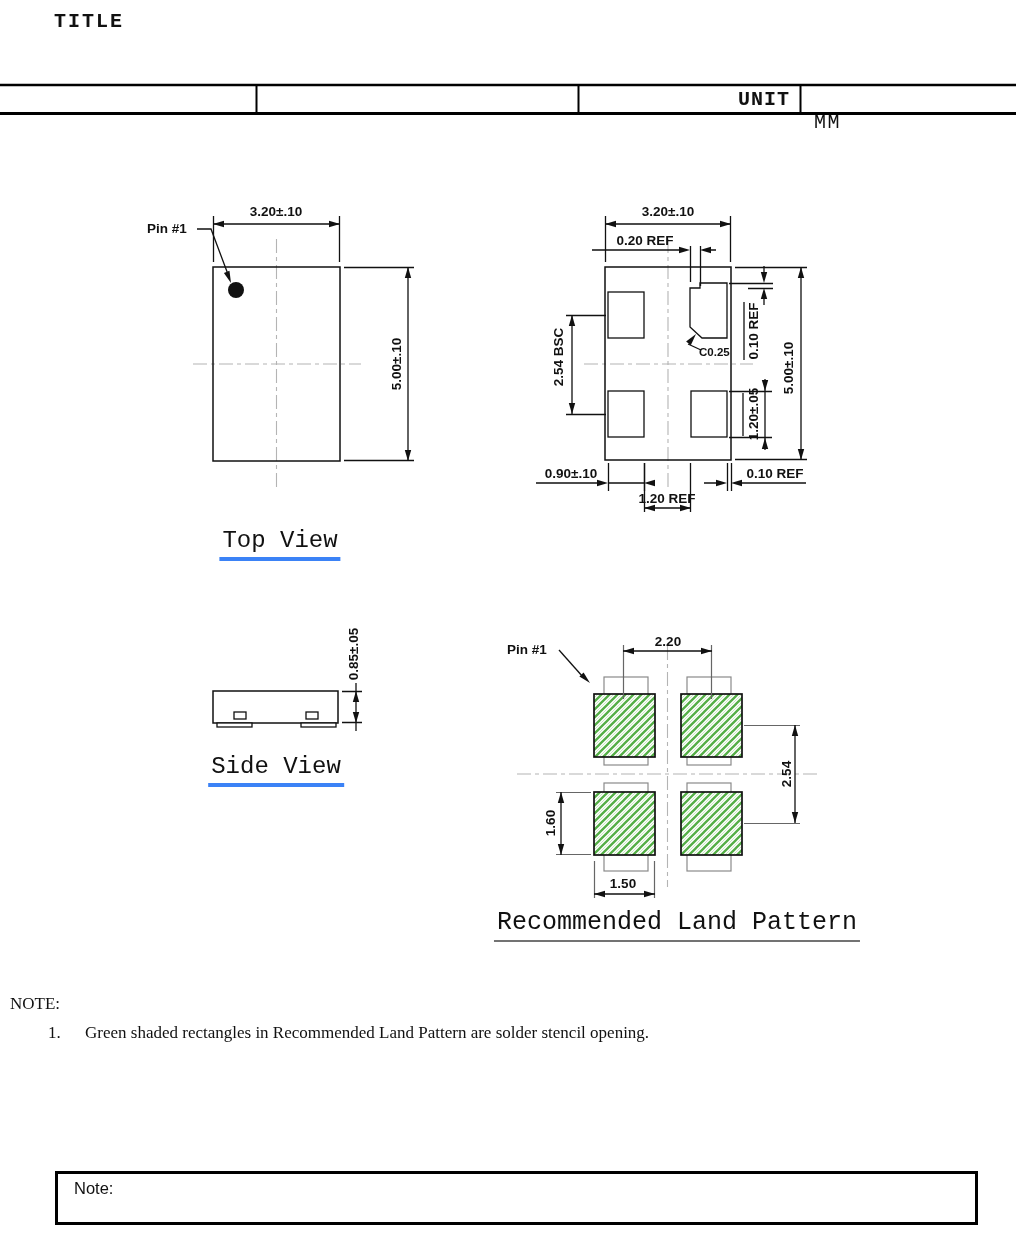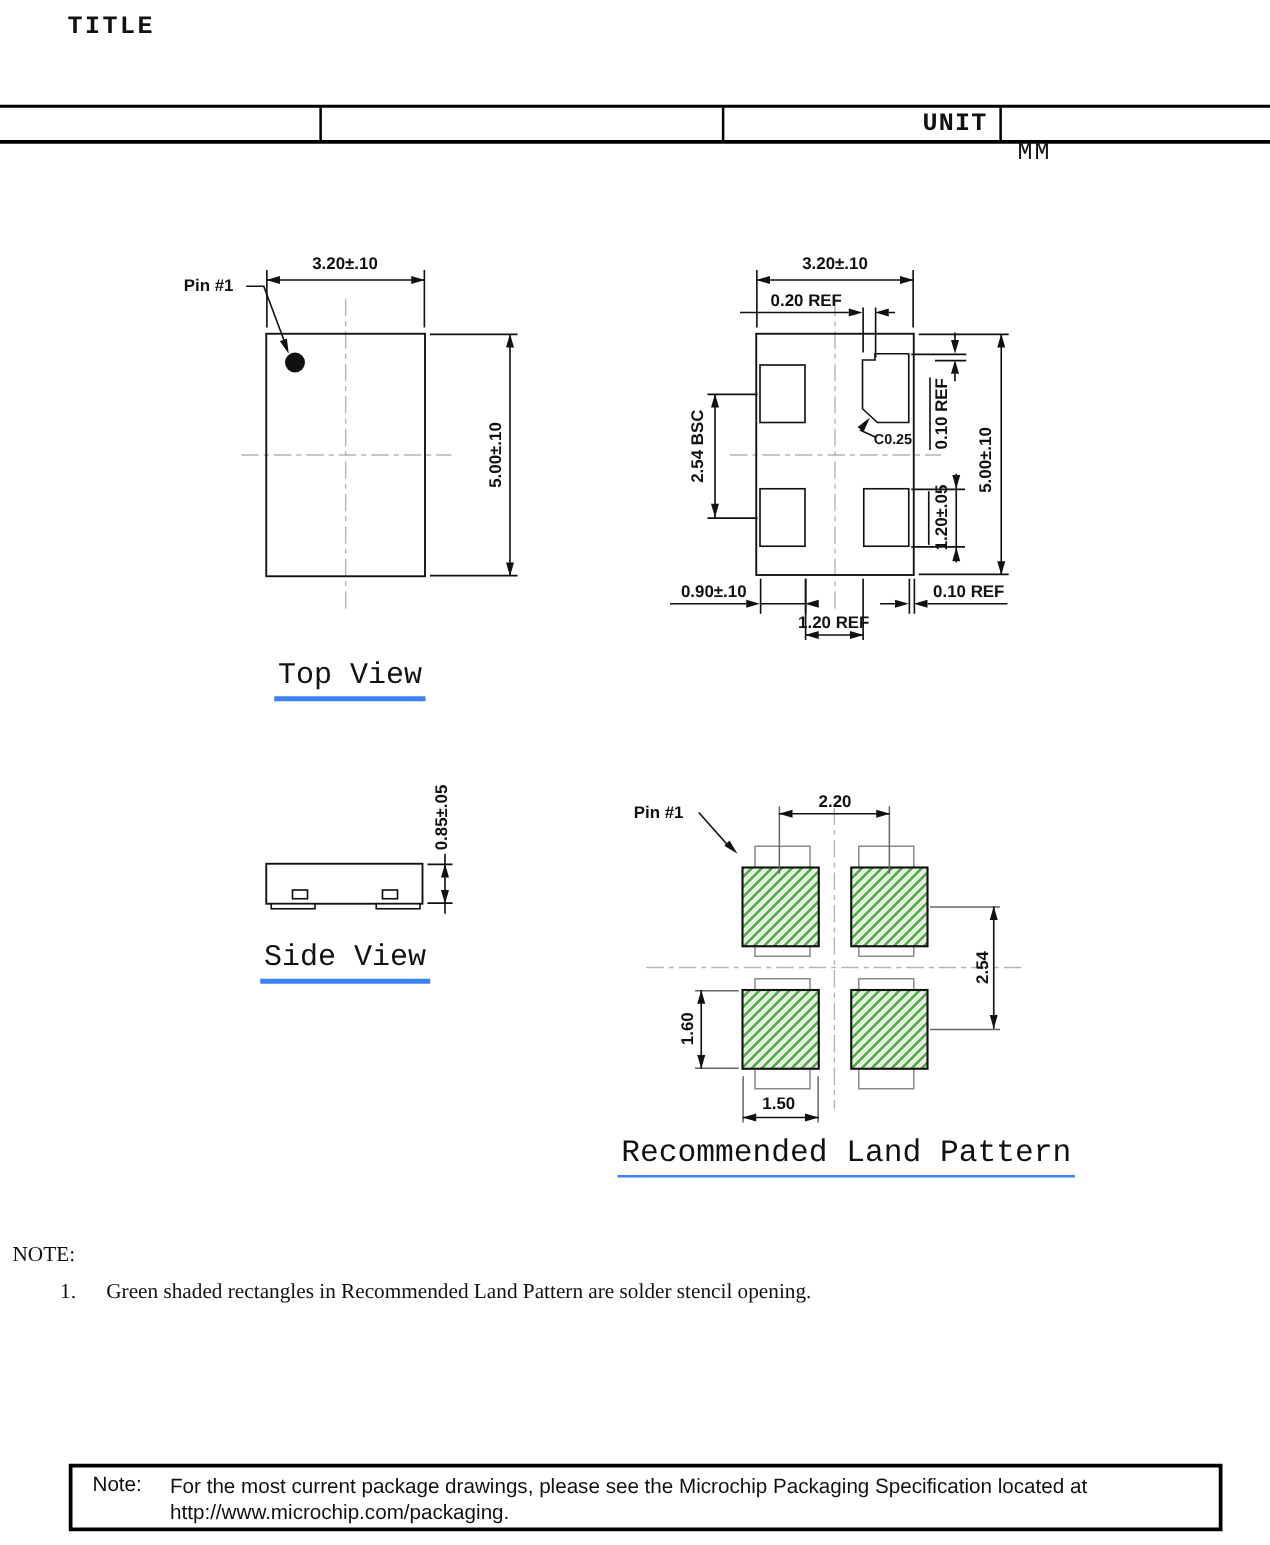--- a/index.html
+++ b/index.html
@@ -17,21 +17,21 @@
   .tbl{stroke:#000;fill:none;}
 
   .t{position:absolute;white-space:nowrap;color:#111;}
   .dim{font:bold 13.5px "Liberation Sans",sans-serif;transform:translate(-50%,-50%);}
   .dimr{font:bold 13.5px "Liberation Sans",sans-serif;transform:translate(-50%,-50%) rotate(-90deg);}
   .pinlbl{font:bold 13.5px "Liberation Sans",sans-serif;}
   .cham{font:bold 11.5px "Liberation Sans",sans-serif;text-align:center;}
   .vlabel{font:24px "Liberation Mono",monospace;transform:translate(-50%,-50%);
           border-bottom:4px solid #3b82f6;padding:0 3px 3px 3px;}
   .vlabel-big{font:25px "Liberation Mono",monospace;transform:translate(-50%,-50%);
-          border-bottom:2px solid #3b82f6;padding:0 3px 3px 3px;}
+          border-bottom:2px solid #737373;padding:0 3px 3px 3px;}
   .title-label{font:bold 20px "Liberation Mono",monospace;letter-spacing:2px;margin-left:44px;}
   .subtitle{font:20px "Liberation Mono",monospace;letter-spacing:1px;}
   .cell-label{font:bold 20px "Liberation Mono",monospace;letter-spacing:1px;}
   .cell-val{font:20px "Liberation Mono",monospace;letter-spacing:1.5px;}
   .note-head{font:17px "Liberation Serif",serif;}
   .note-item{font:17px "Liberation Serif",serif;}
   .footer-box{position:absolute;left:55px;top:1171px;width:895px;height:43px;
               border:3px solid #000;display:flex;align-items:flex-start;
               padding:5px 6px 0 16px;font:16.5px "Liberation Sans",sans-serif;}
   .footer-label{width:62px;flex:none;}
@@ -199,19 +199,15 @@
   <div class="t dimr" style="left:550px;top:823px;">1.60</div>
   <div class="t dim" style="left:623px;top:883px;">1.50</div>
   <div class="t vlabel-big" style="left:677px;top:925px;">Recommended Land Pattern</div>
 
   <div class="t note-head" style="left:10px;top:994px;">NOTE:</div>
   <div class="t note-item" style="left:48px;top:1023px;">1.</div>
   <div class="t note-item" style="left:85px;top:1023px;">Green shaded rectangles in Recommended Land Pattern are solder stencil opening.</div>
 
   <div class="footer-box">
     <div class="footer-label">Note:</div>
-    <div class="footer-lines">
-      <div>For the most current package drawings, please see the Microchip Packaging Specification located at</div>
-      <div>http://www.microchip.com/packaging.</div>
-    </div>
   </div>
 
 </div>
 
 </body></html>

